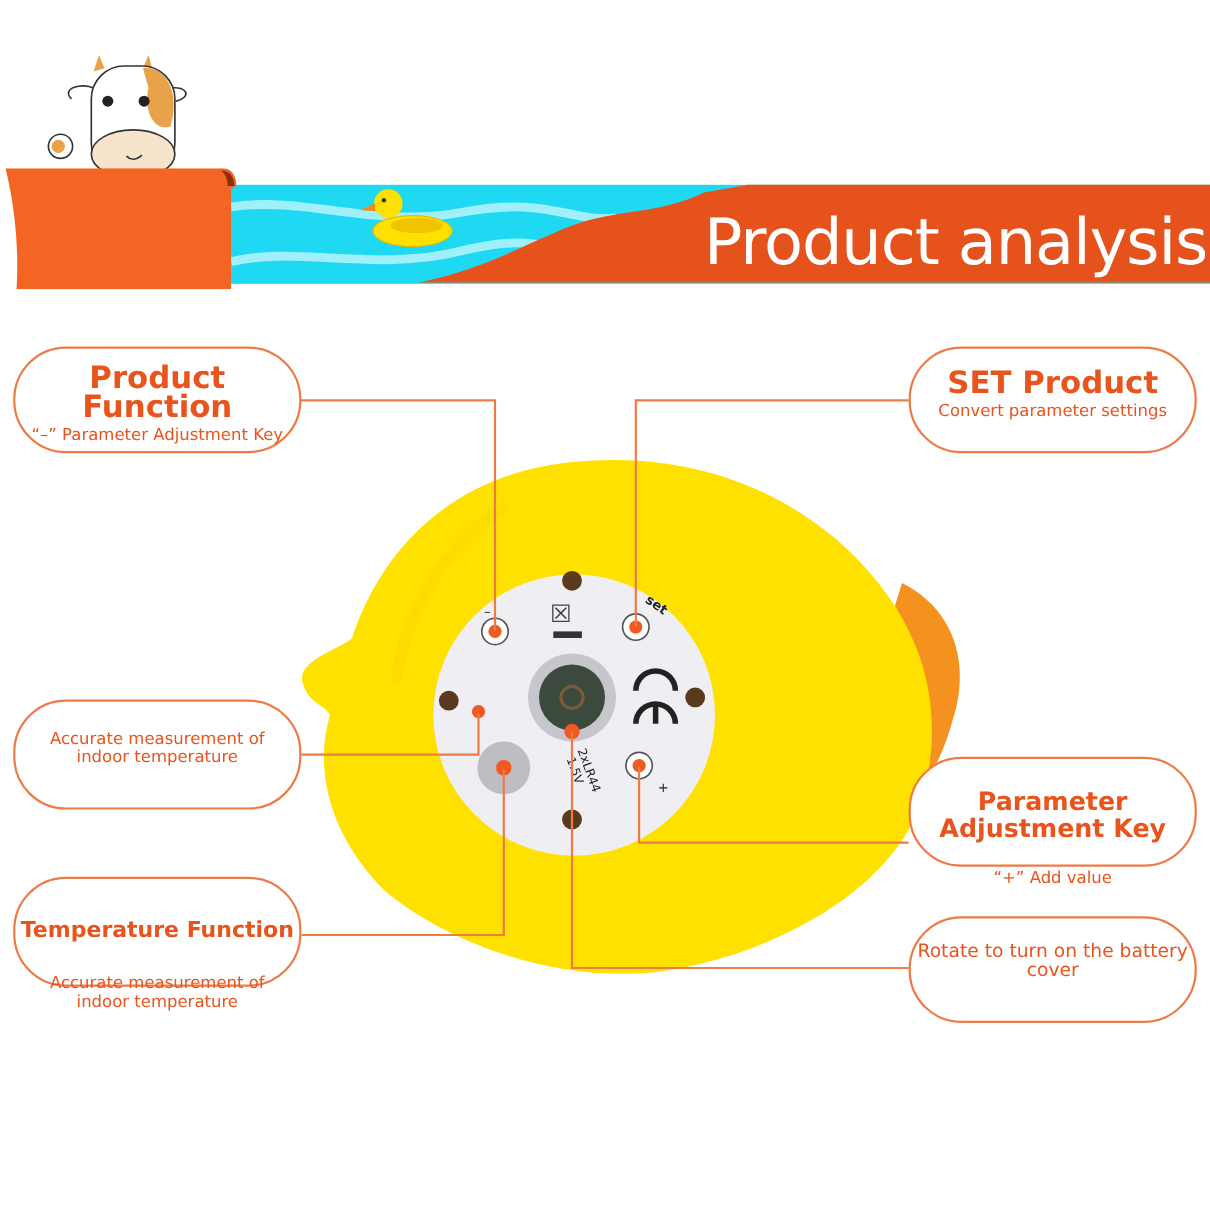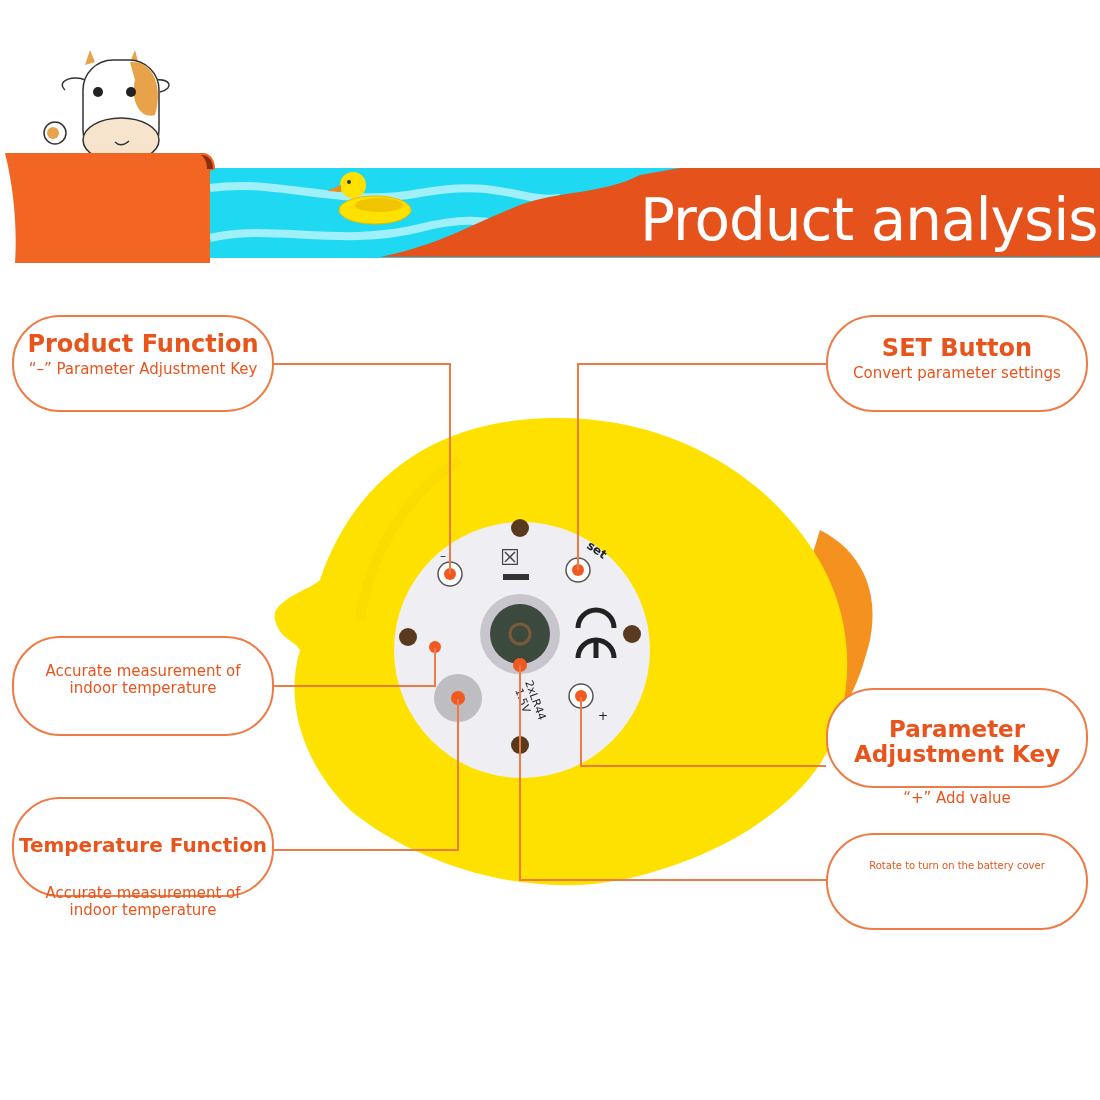--- a/index.html
+++ b/index.html
@@ -5,21 +5,21 @@
   html,body{margin:0;padding:0;background:#fff;}
   body{width:1100px;height:1100px;position:relative;overflow:hidden;font-family:"DejaVu Sans","Liberation Sans",sans-serif;}
   .abs{position:absolute;}
   
   .banner-water{position:absolute;left:200px;top:168px;width:900px;height:90px;background:#1fd8f2;}
   .banner-red{position:absolute;left:380px;top:165px;width:720px;height:92px;}
   .banner-title{position:absolute;left:640px;top:186px;font-size:58px;color:#fff;font-family:"DejaVu Sans",sans-serif;letter-spacing:-1px;white-space:nowrap;}
   .scroll{position:absolute;left:5px;top:153px;width:210px;height:110px;}
   
   .callout{position:absolute;border:2px solid #ee7a45;border-radius:48px;background:#fff;box-sizing:border-box;text-align:center;color:#e8541c;}
-  .callout .t{font-weight:bold;font-size:24px;line-height:26px;font-family:"DejaVu Sans",sans-serif;}
+  .callout .t{font-weight:bold;font-size:28px;line-height:26px;font-family:"DejaVu Sans",sans-serif;}
   .callout .d{font-size:15px;line-height:17px;margin-top:4px;}
   .lines{position:absolute;left:0;top:0;width:1100px;height:1100px;pointer-events:none;}
 </style>
 </head>
 <body>
 
 <div class="banner-water"></div>
 <svg class="abs" style="left:200px;top:168px" width="560" height="92">
   <path d="M10 20 C80 10,140 40,220 25 S320 35,360 30" stroke="#9ff0fb" stroke-width="8" fill="none"></path>
   <path d="M10 70 C70 55,140 80,220 60 S300 70,380 55" stroke="#9ff0fb" stroke-width="8" fill="none"></path>
@@ -106,32 +106,32 @@
     <path d="M274 850 L458 850 L458 699"></path>
     <path d="M826 880 L520 880 L520 665"></path>
   </g>
 </svg>
 
 <div class="callout" style="left:12px;top:315px;width:262px;height:97px;padding-top:14px">
   <div class="t">Product Function</div>
   <div class="d">“–”  Parameter Adjustment Key</div>
 </div>
 <div class="callout" style="left:826px;top:315px;width:262px;height:97px;padding-top:18px">
-  <div class="t">SET Button</div>
+  <div class="t">SET Product</div>
   <div class="d">Convert parameter settings</div>
 </div>
 <div class="callout" style="left:12px;top:636px;width:262px;height:100px;padding-top:6px;white-space:pre-line">
   <div class="d" style="margin-top:0">Accurate measurement of
 indoor temperature</div>
 </div>
 <div class="callout" style="left:826px;top:688px;width:262px;height:100px;padding-top:8px;white-space:pre-line">
   <div class="t" style="font-size:23px;line-height:25px">Parameter
 Adjustment Key</div>
   <div class="d">“+”  Add value</div>
 </div>
 <div class="callout" style="left:12px;top:797px;width:262px;height:100px;padding-top:14px;white-space:pre-line">
   <div class="t" style="font-size:20px">Temperature Function</div>
   <div class="d" style="margin-top:8px">Accurate measurement of
 indoor temperature</div>
 </div>
 <div class="callout" style="left:826px;top:833px;width:262px;height:97px;padding-top:16px">
-  <div class="d" style="font-size:10px;margin-top:6px">Rotate to turn on the battery cover</div>
+  <div class="d" style="font-size:17px;margin-top:6px">Rotate to turn on the battery cover</div>
 </div>
 
 </body></html>

